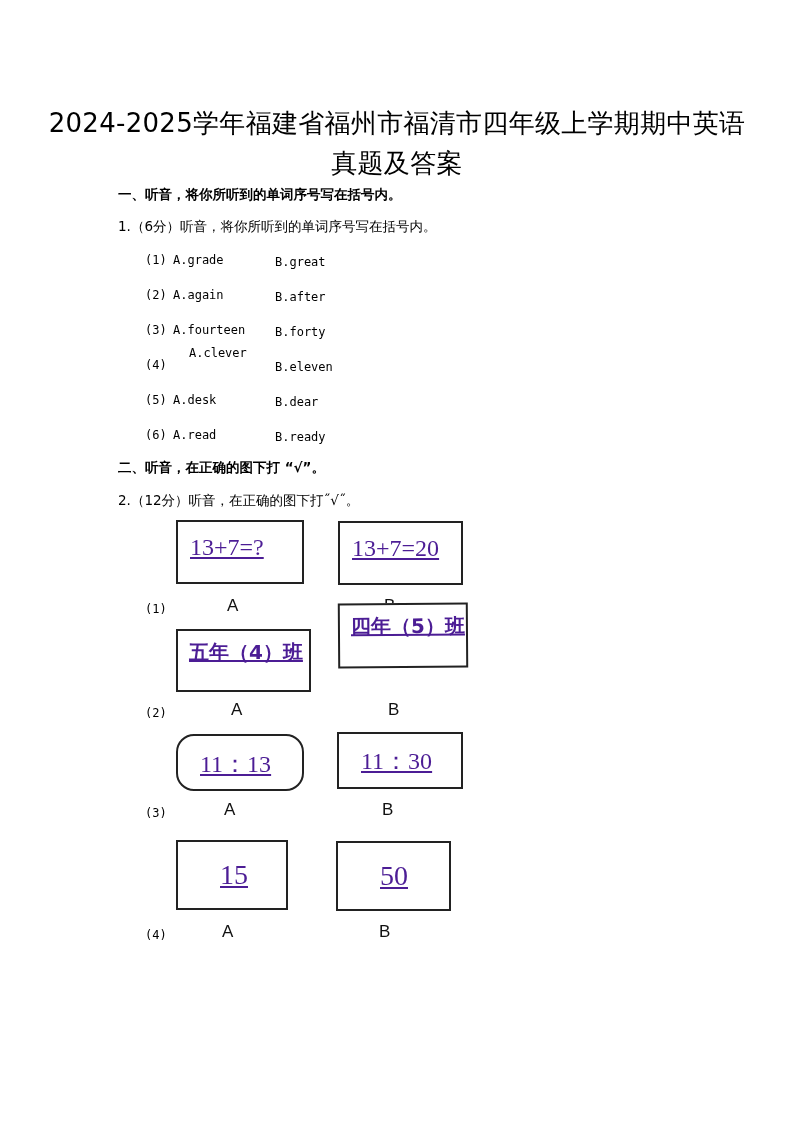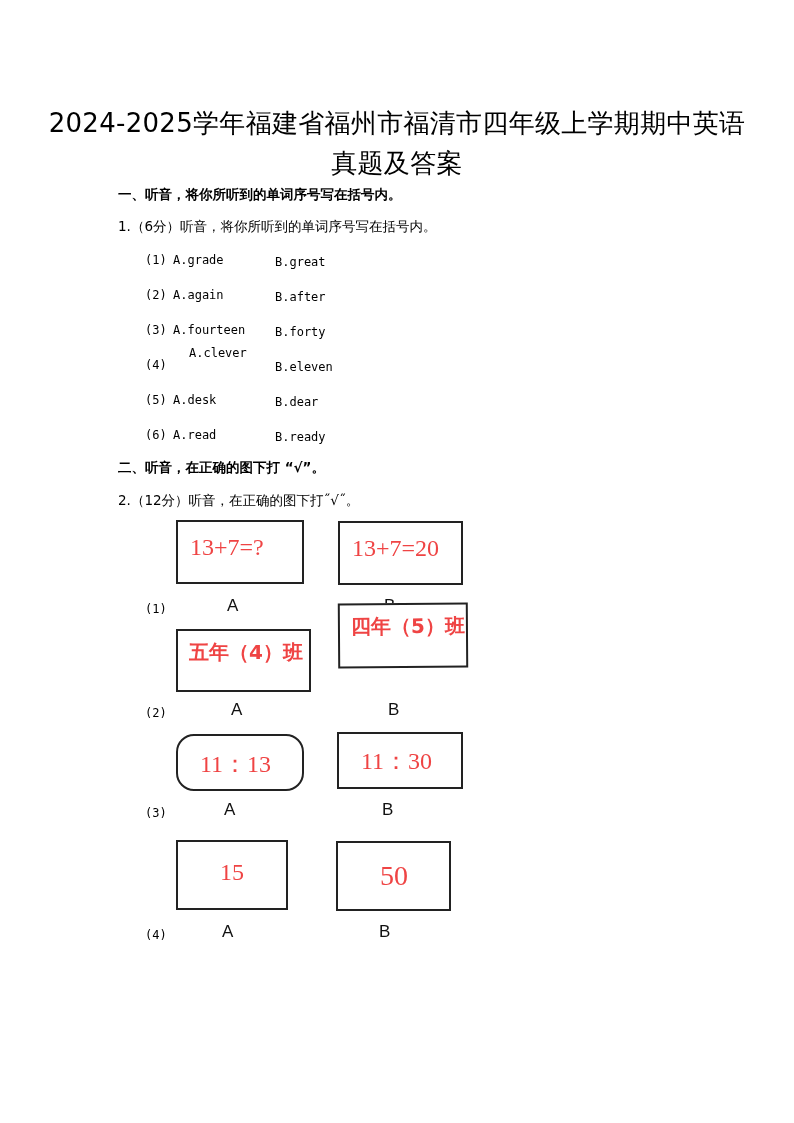--- a/index.html
+++ b/index.html
@@ -37,22 +37,23 @@
     }
     .pic-box {
       position: absolute;
       border: 2px solid #222;
       box-sizing: border-box;
       background: #fff;
     }
     .pic-text {
       position: absolute;
       font-family: "Liberation Serif", "DejaVu Serif", serif;
-      color: #ef4444;
+      color: #4c1d95;
       white-space: nowrap;
+      text-decoration: underline;
     }
     .pic-text.cn {
       font-family: "DejaVu Sans", sans-serif;
       font-weight: bold;
       font-size: 20px;
     }
     .pic-label {
       font-family: "Liberation Sans", "DejaVu Sans", sans-serif;
       font-size: 17px;
       color: #111;
@@ -138,21 +139,21 @@
   <div class="pic-box" style="left:337px; top:732px; width:126px; height:57px;">
     <span class="pic-text" style="left:22px; top:11px; font-size:24px;">11：30</span>
   </div>
   <span class="abs sub-num" style="left:145px; top:806px;">(3)</span>
   <span class="abs pic-label" style="left:224px; top:800px;">A</span>
   <span class="abs pic-label" style="left:382px; top:800px;">B</span>
 </div>
 
 <div>
   <div class="pic-box" style="left:176px; top:840px; width:112px; height:70px;">
-    <span class="pic-text" style="left:42px; top:17px; font-size:24px;">15</span>
+    <span class="pic-text" style="left:42px; top:17px; font-size:28px;">15</span>
   </div>
   <div class="pic-box" style="left:336px; top:841px; width:115px; height:70px;">
     <span class="pic-text" style="left:42px; top:17px; font-size:28px;">50</span>
   </div>
   <span class="abs sub-num" style="left:145px; top:928px;">(4)</span>
   <span class="abs pic-label" style="left:222px; top:922px;">A</span>
   <span class="abs pic-label" style="left:379px; top:922px;">B</span>
 </div>
 
 </body></html>

